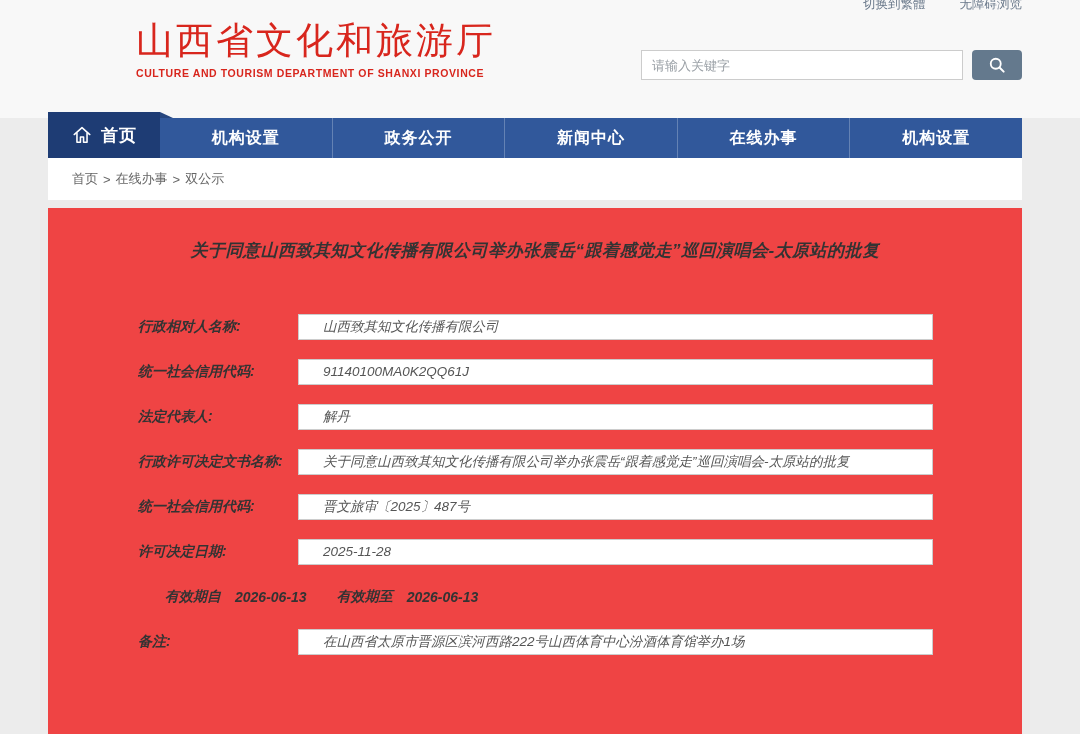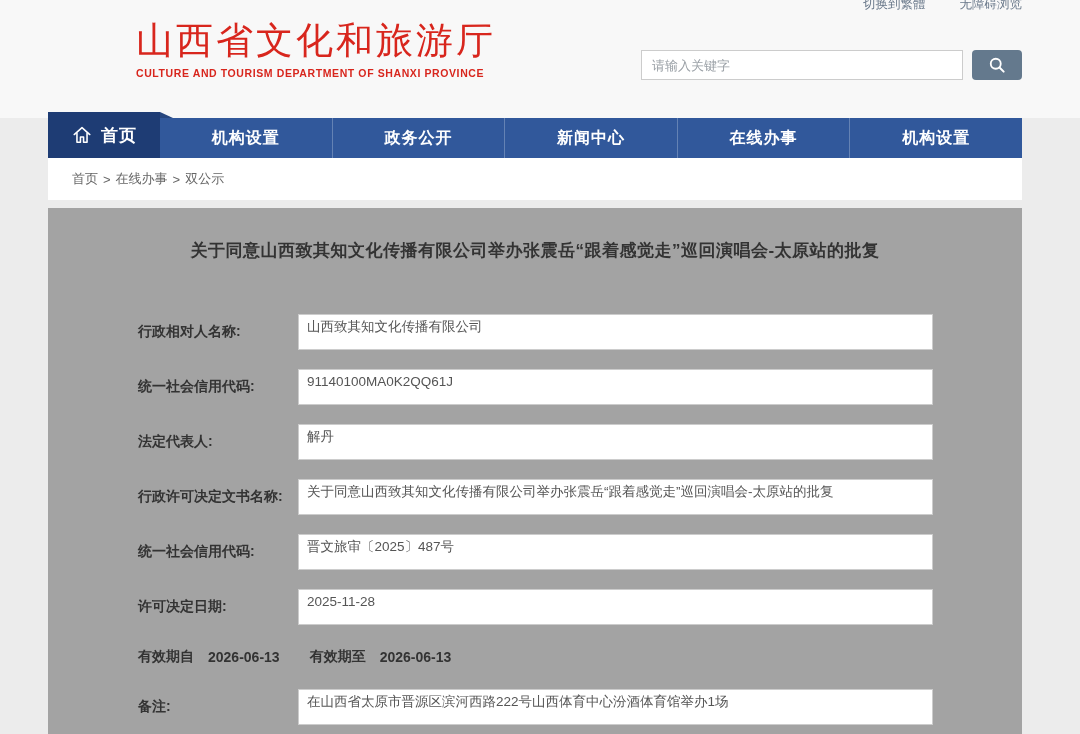--- a/index.html
+++ b/index.html
@@ -54,32 +54,32 @@
 
   
   .breadcrumb-strip { margin-left:48px; width:974px; height:42px; background:#fff; display:flex; align-items:center; padding-left:24px; }
   .crumb { font-size:13px; color:#666; }
   .crumb.link { cursor:pointer; }
   .crumb-sep { font-size:13px; color:#666; margin:0 5px; }
 
   .band-gap { height:8px; }
 
   
-  .card { margin-left:48px; width:974px; height:526px; background:#a3a3a3; }
+  .card { margin-left:48px; width:974px; height:526px; background:#ef4444;font-style:italic; }
   .doc-title { padding-top:31px; text-align:center; font-size:17px; font-weight:bold; color:#333; letter-spacing:0.5px; }
 
   .form { margin:52px 0 0 90px; }
   .form-row { display:flex; align-items:center; margin-bottom:19px; }
   .form-label { width:160px; flex:0 0 160px; font-size:14px; font-weight:bold; color:#333; }
   .form-box {
-    width:635px; height:36px; border:1px solid #ccc; background:#fff;
-    padding:0 8px; font-size:13.5px; color:#555; line-height:24px;
+    width:635px; height:26px; border:1px solid #ccc; background:#fff;
+    padding:0 24px; font-size:13.5px; color:#555; line-height:24px;
     white-space:nowrap; overflow:hidden;
   }
-  .form-row.inline { height:26px; }
+  .form-row.inline { height:26px;margin-left:27px; }
   .inline-label { font-size:14px; font-weight:bold; color:#333; margin-right:14px; }
   .inline-value { font-size:14px; font-weight:bold; color:#333; margin-right:30px; }
 </style>
 </head>
 <body>
 
 <div class="header-band">
   <div class="column">
     <div class="topbar"><span class="toplink">切换到繁體</span><span class="toplink">无障碍浏览</span></div>
 

